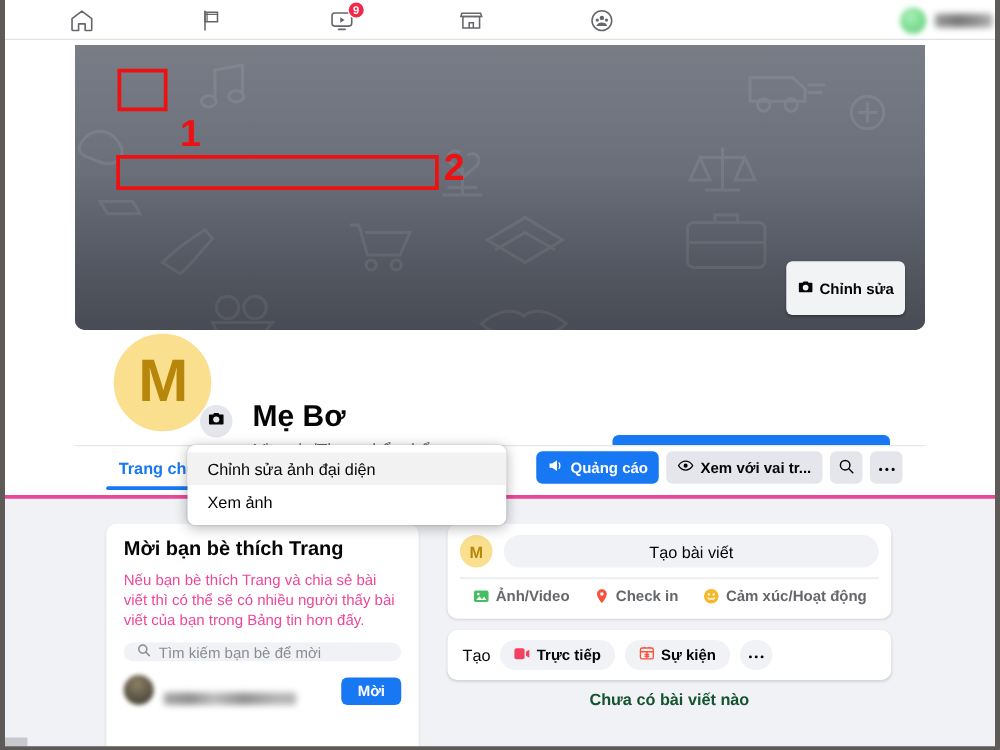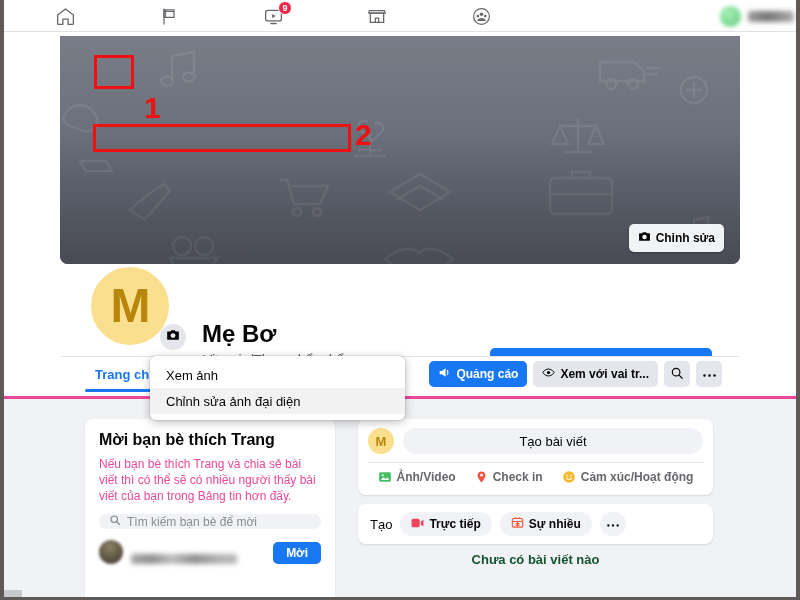--- a/index.html
+++ b/index.html
@@ -84,21 +84,21 @@
       linear-gradient(180deg, #717680 0%, #6c717c 45%, #5f636e 78%, #585c66 100%);
   }
   .cover-pattern { position: absolute; inset: 0; opacity: 0.085; }
   .cover-pattern svg { display: block; }
   .cover-vignette {
     position: absolute; inset: 0;
     background: linear-gradient(180deg, rgba(255,255,255,0.05) 0%, rgba(0,0,0,0) 35%, rgba(0,0,0,0.18) 100%);
   }
   .cover-edit {
     position: absolute; right: 16px; bottom: 12px;
-    height: 28px; padding: 0 9px;
+    height: 43px; padding: 0 9px;
     background: #f2f3f5; color: #050505;
     border-radius: 5px;
     display: flex; align-items: center; gap: 5px;
     font-size: 12px; font-weight: bold;
     cursor: pointer;
     box-shadow: 0 1px 2px rgba(0,0,0,0.3);
   }
 
   
   .profile-row {
@@ -636,42 +636,42 @@
             <span>Trực tiếp</span>
           </div>
 
           <div class="chip">
             <span>
               <svg width="13" height="13" viewBox="0 0 24 24" fill="none" stroke="#f5533d" stroke-width="2">
                 <rect x="2.5" y="4.5" width="19" height="16" rx="2.5"></rect>
                 <path d="M2.5 10h19M8.5 4.5v-2M15.5 4.5v-2M8.5 14h7M8.5 17h7M12 10v10"></path>
               </svg>
             </span>
-            <span>Sự nhiều</span>
+            <span>Sự kiện</span>
           </div>
 
           <div class="chip chip-dots">
             <span>
               <svg width="14" height="5" viewBox="0 0 24 8" fill="#050505">
                 <circle cx="4" cy="4" r="2"></circle>
                   <circle cx="12" cy="4" r="2"></circle>
                   <circle cx="20" cy="4" r="2"></circle>
               </svg>
             </span>
           </div>
         </div>
 
         <div class="empty-msg">Chưa có bài viết nào</div>
       </div>
     </div>
   </div>
 
   <div class="dropdown">
+    <div class="dd-item selected">Chỉnh sửa ảnh đại diện</div>
     <div class="dd-item">Xem ảnh</div>
-    <div class="dd-item selected">Chỉnh sửa ảnh đại diện</div>
   </div>
 
   <div class="hl-box hl-cam"></div>
   <div class="hl-box hl-menu"></div>
   <div class="hl-num hl-num-1">1</div>
   <div class="hl-num hl-num-2">2</div>
 
   <div class="scroll-thumb"></div>
   <div class="frame-left"></div>
   <div class="frame-right"></div>

